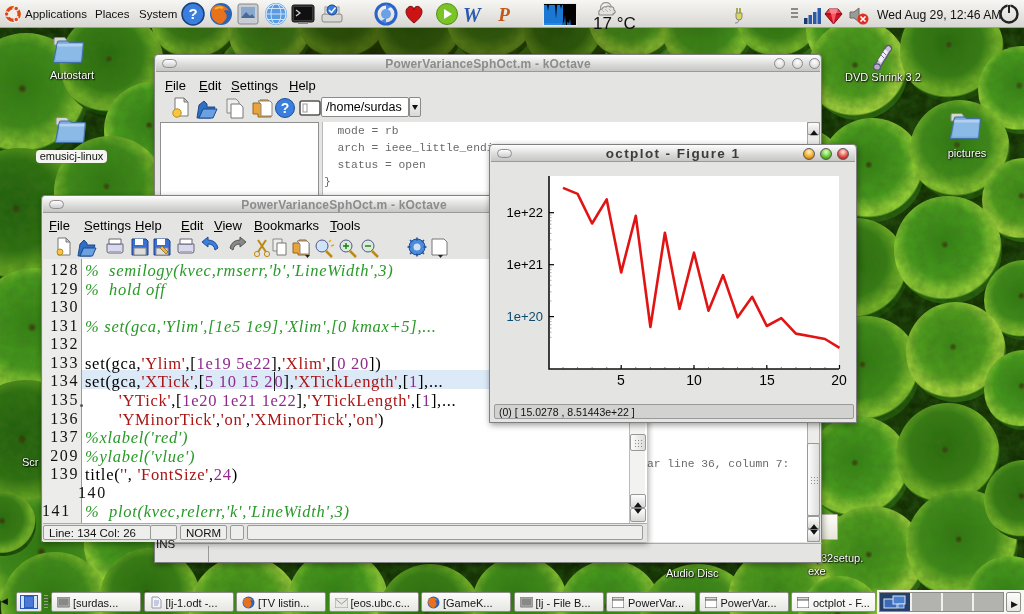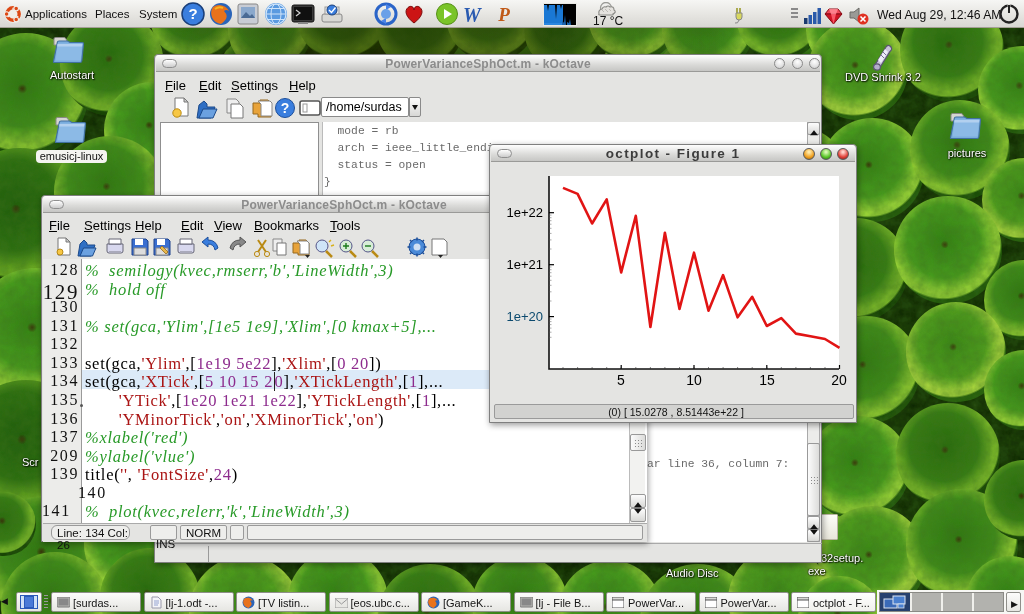--- a/index.html
+++ b/index.html
@@ -451,21 +451,21 @@
         </g>
  <path d="M382 3 h12 l3 3 v13 h-15 z" fill="#fff" stroke="#777"></path>
         <path d="M388 19 l5 0 -2.5 3 z" fill="#222"></path>
 </g>
     </svg>
 <div class="abs" style="left:1px;top:63px;width:604px;height:264px;background:#fff;"></div>
 <div class="abs" style="left:1px;top:63px;width:39px;height:264px;background:#ececea;border-right:1px solid #9a9a9a;"></div>
 <div class="abs" style="left:40px;top:174px;width:548px;height:19px;background:#dceaf8;"></div>
 <div class="abs code" style="left:0;top:65.0px;width:37px;text-align:right;color:#111;letter-spacing:1.6px;font-size:16px;">128</div>
 <div class="abs code" style="left:43px;top:65.0px;color:#000;"><span class="cg">%&nbsp;&nbsp;semilogy(kvec,rmserr,'b','LineWidth',3)</span></div>
-<div class="abs code" style="left:0;top:83.6px;width:37px;text-align:right;color:#111;letter-spacing:1.6px;font-size:21px;">129</div>
+<div class="abs code" style="left:0;top:83.6px;width:37px;text-align:right;color:#111;letter-spacing:1.6px;font-size:16px;">129</div>
 <div class="abs code" style="left:43px;top:83.6px;color:#000;"><span class="cg">%&nbsp;&nbsp;hold off</span></div>
 <div class="abs code" style="left:0;top:102.1px;width:37px;text-align:right;color:#111;letter-spacing:1.6px;font-size:16px;">130</div>
 <div class="abs code" style="left:0;top:120.7px;width:37px;text-align:right;color:#111;letter-spacing:1.6px;font-size:16px;">131</div>
 <div class="abs code" style="left:43px;top:120.7px;color:#000;"><span class="cg">% set(gca,'Ylim',[1e5 1e9],'Xlim',[0 kmax+5],...</span></div>
 <div class="abs code" style="left:0;top:139.3px;width:37px;text-align:right;color:#111;letter-spacing:1.6px;font-size:16px;">132</div>
 <div class="abs code" style="left:0;top:157.8px;width:37px;text-align:right;color:#111;letter-spacing:1.6px;font-size:16px;">133</div>
 <div class="abs code" style="left:43px;top:157.8px;color:#000;">set(gca,<span class="cs">'Ylim'</span>,[<span class="cn">1e19 5e22</span>],<span class="cs">'Xlim'</span>,[<span class="cn">0 20</span>])</div>
 <div class="abs code" style="left:0;top:176.4px;width:37px;text-align:right;color:#111;letter-spacing:1.6px;font-size:16px;">134</div>
 <div class="abs code" style="left:43px;top:176.4px;color:#000;">set(gca,<span class="cs">'XTick'</span>,[<span class="cn">5 10 15 2</span><span style="border-left:1.5px solid #222;margin-left:0.5px;"></span><span class="cn">0</span>],<span class="cs">'XTickLength'</span>,[<span class="cn">1</span>],...</div>
 <div class="abs code" style="left:0;top:195.0px;width:37px;text-align:right;color:#111;letter-spacing:1.6px;font-size:16px;">135</div>
@@ -486,21 +486,21 @@
 <div class="thumb" style="left:588px;top:238px;width:16px;height:17px;">
       <div class="dots"></div>
     </div>
 <div class="sbtn" style="left:588px;top:298px;width:16px;height:14px;">
       <div class="arr-up"></div>
     </div>
 <div class="sbtn" style="left:588px;top:312px;width:16px;height:14px;">
       <div class="arr-dn"></div>
     </div>
 <div class="abs" style="left:1px;top:327px;width:604px;height:19px;background:#e4e4e2;border-top:1px solid #aaa;"></div>
-<div class="sunk" style="left:9px;top:329px;width:79px;height:15px;padding:1px 0 0 5px;border-radius:6px;">Line: 134 Col: 26</div>
+<div class="sunk" style="left:1px;top:329px;width:108px;height:15px;padding:1px 0 0 5px;">Line: 134 Col: 26</div>
 <div class="sunk" style="left:108px;top:329px;width:27px;height:15px;padding:12px 0 0 5px;">INS</div>
 <div class="sunk" style="left:138px;top:329px;width:47px;height:15px;padding:1px 0 0 5px;">NORM</div>
 <div class="sunk" style="left:188px;top:329px;width:14px;height:15px;"></div>
 <div class="sunk" style="left:205px;top:329px;width:396px;height:15px;"></div>
 </div>
 <div class="abs win" style="left:489px;top:144px;width:368px;height:279px;z-index:30">
 <div class="tbar">
       <div class="ttl" style="color:#3c3c3c;font-size:13.5px;letter-spacing:1.4px;top:1px;">octplot - Figure 1</div>
       <div class="oval"></div>
 <div class="abs" style="left:312px;top:3px;width:12px;height:12px;border-radius:50%;background:radial-gradient(circle at 50% 30%,#ffe9a8 10%,#f0a020 60%,#8a5a10);border:1.5px solid #5a5a5a;"></div>
@@ -561,21 +561,21 @@
       <path d="M59 70.1 h2.5" stroke="#555" stroke-width="0.5"></path>
 <polyline points="73.0,42.9 87.6,48.9 102.1,78.5 116.7,54.4 131.2,127.4 145.8,70.8 160.4,182.0 174.9,87.8 189.5,164.0 204.0,107.7 218.5,165.7 233.1,130.1 247.6,172.3 262.2,151.8 276.8,181.0 291.3,173.2 305.9,188.6 320.4,191.2 335.0,194.0 349.5,202.9" fill="none" stroke="#e11414" stroke-width="2.6" stroke-linejoin="round"></polyline>
 </svg>
 <div class="abs" style="right:313px;top:60px;width:40px;text-align:right;font-size:13px;color:#000;">1e+22</div>
 <div class="abs" style="right:313px;top:112px;width:40px;text-align:right;font-size:13px;color:#000;">1e+21</div>
 <div class="abs" style="right:313px;top:164px;width:40px;text-align:right;font-size:13px;color:#0c4a6e;">1e+20</div>
 <div class="abs" style="left:116px;top:227px;width:30px;text-align:center;font-size:14px;color:#000;">5</div>
 <div class="abs" style="left:189px;top:227px;width:30px;text-align:center;font-size:14px;color:#000;">10</div>
 <div class="abs" style="left:262px;top:227px;width:30px;text-align:center;font-size:14px;color:#000;">15</div>
 <div class="abs" style="left:334px;top:227px;width:30px;text-align:center;font-size:14px;color:#000;">20</div>
-<div class="sunk" style="left:4px;top:259px;width:360px;height:15px;padding:1px 0 0 4px;font-size:10.5px;background:#d2d2d0;text-align:center;">(0) [ 15.0278 , 8.51443e+22 ]</div>
+<div class="sunk" style="left:4px;top:259px;width:360px;height:15px;padding:1px 0 0 4px;font-size:10.5px;background:#d2d2d0;">(0) [ 15.0278 , 8.51443e+22 ]</div>
 </div>
 <div class="abs" id="panel">
 <svg class="abs" style="left:4px;top:5px;" width="18" height="18" viewBox="0 0 18 18">
 <circle cx="9" cy="9" r="8.7" fill="#f0ede8"></circle>
 <circle cx="9" cy="9" r="6.2" fill="none" stroke="#dd4814" stroke-width="3.4"></circle>
 <g fill="#dd4814" stroke="#f0ede8" stroke-width="1.1">
 <circle cx="2.6" cy="9" r="2.3"></circle>
         <circle cx="12.2" cy="3.45" r="2.3"></circle>
         <circle cx="12.2" cy="14.55" r="2.3"></circle>
 </g>
@@ -634,21 +634,21 @@
         <path d="M1 22 V2 h3 l1 6 1 -6 h6 l1 14 1 -14 h3 l1 4 1 -4 h1 v20 z" fill="#1a78d4"></path>
         <path d="M19 22 v-5 l2 3 1 -8 1 10 z M24 22 v-3 l2 1 1 -4 1 6 z" fill="#1a63b0"></path>
         <path d="M1 22 h18 v-2 l-18 0 z" fill="#2a86e0"></path>
       </g>
 <g transform="translate(417,0)">
         <circle cx="9" cy="6" r="5.5" fill="none" stroke="#9a9a96" stroke-width="1.3"></circle>
         <path d="M2 12 q-1 -4 3 -5 q1 -3 4 -2 q2 -2 4 0 q4 -1 4 3 q3 2 -1 4 q1 1 -2 1 h-10 q-3 0 -2 -1 z" fill="#e4e2de" stroke="#8a8a86" stroke-width="1.1"></path>
         <path d="M5 8 l2 2 M8 7 l3 3 M12 7 l2 2" stroke="#b0aea8" stroke-width="0.8"></path>
       </g>
 </svg>
-<div class="pm" style="left:593px;font-size:12px;top:14px;">17 °C</div>
+<div class="pm" style="left:593px;font-size:17px;top:14px;">17 °C</div>
 <svg class="abs" style="left:728px;top:4px;" width="296" height="22" viewBox="0 0 296 22">
 <g transform="translate(4,2)">
         <path d="M5 2 v5 M8 2 v5" stroke="#9a9a2a" stroke-width="1.6"></path>
         <path d="M4 7 h6 v4 q0 3 -3 3 t-3 -3 z" fill="#d8d860" stroke="#888"></path>
         <path d="M7 14 q-1 4 -4 3" stroke="#888" fill="none"></path>
       </g>
 <g transform="translate(63,4)" fill="#8a8a8a">
         <rect x="0" y="0" width="7" height="2"></rect>
         <rect x="0" y="4" width="7" height="2"></rect>
         <rect x="0" y="8" width="7" height="2"></rect>

